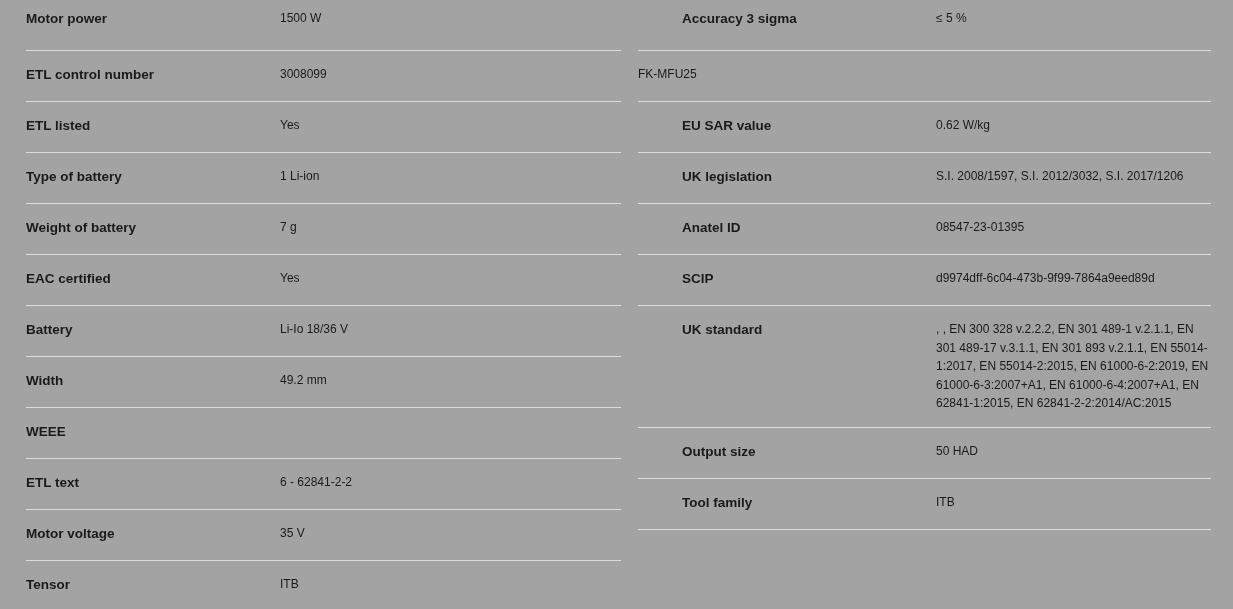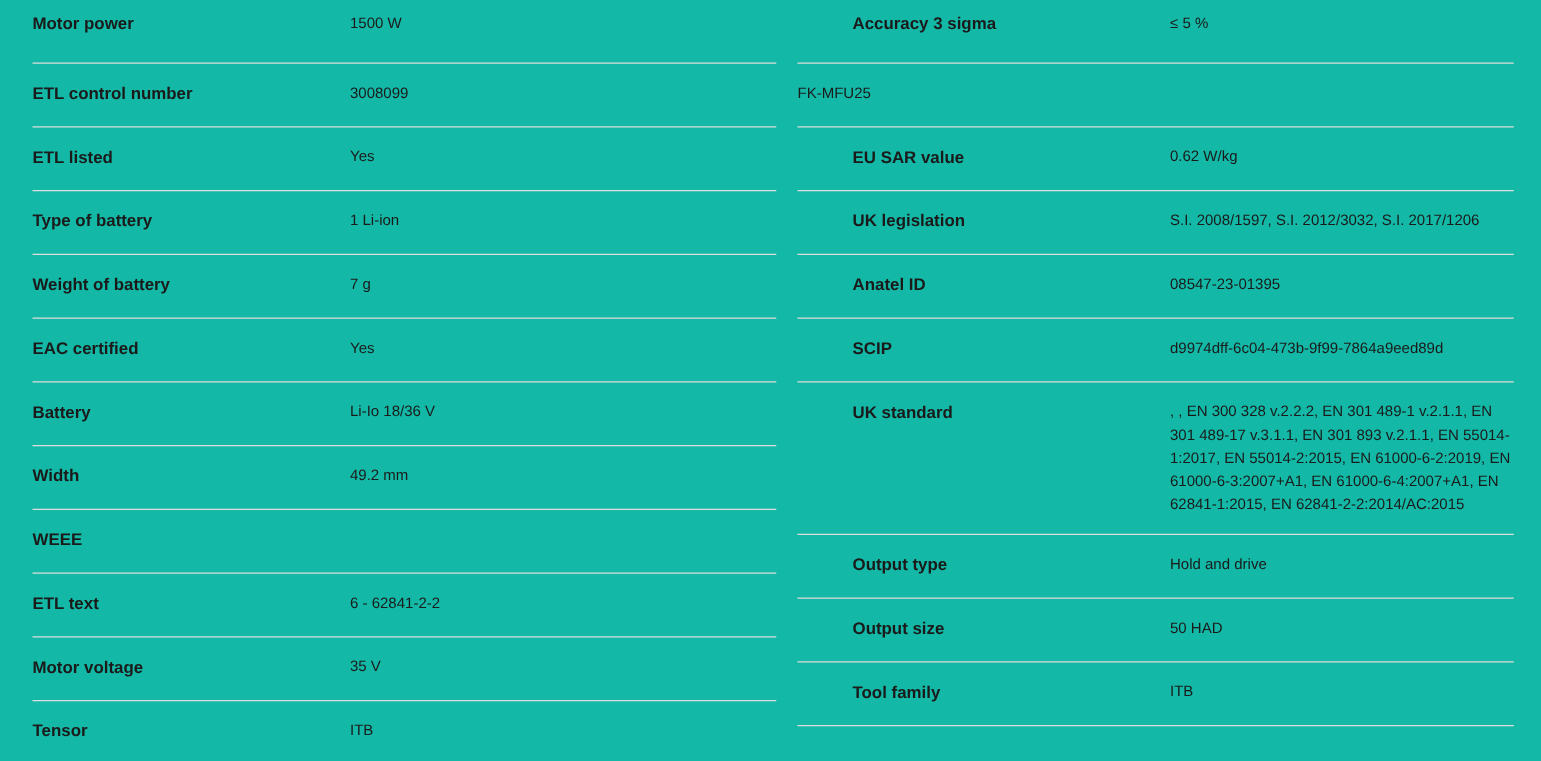--- a/index.html
+++ b/index.html
@@ -12,21 +12,21 @@
     overflow: hidden;
     font-family: "Liberation Sans", sans-serif;
   }
   .spec-page {
     width: 1233px;
     height: 609px;
     display: flex;
     flex-direction: row;
     align-items: flex-start;
     padding: 0;
-    background: #14b8a6;
+    background: #a3a3a3;
   }
   .spec-column {
     display: flex;
     flex-direction: column;
   }
   .column-left {
     width: 595px;
     margin-left: 26px;
     margin-right: 0px;
   }
@@ -142,24 +142,20 @@
     </div>
     <div class="spec-row">
       <div class="spec-label">SCIP</div>
       <div class="spec-value">d9974dff-6c04-473b-9f99-7864a9eed89d</div>
     </div>
     <div class="spec-row">
       <div class="spec-label">UK standard</div>
       <div class="spec-value">, , EN 300 328 v.2.2.2, EN 301 489-1 v.2.1.1, EN 301 489-17 v.3.1.1, EN 301 893 v.2.1.1, EN 55014-1:2017, EN 55014-2:2015, EN 61000-6-2:2019, EN 61000-6-3:2007+A1, EN 61000-6-4:2007+A1, EN 62841-1:2015, EN 62841-2-2:2014/AC:2015</div>
     </div>
     <div class="spec-row">
-      <div class="spec-label">Output type</div>
-      <div class="spec-value">Hold and drive</div>
-    </div>
-    <div class="spec-row">
       <div class="spec-label">Output size</div>
       <div class="spec-value">50 HAD</div>
     </div>
     <div class="spec-row">
       <div class="spec-label">Tool family</div>
       <div class="spec-value">ITB</div>
     </div>
   </div>
 
 </div>

